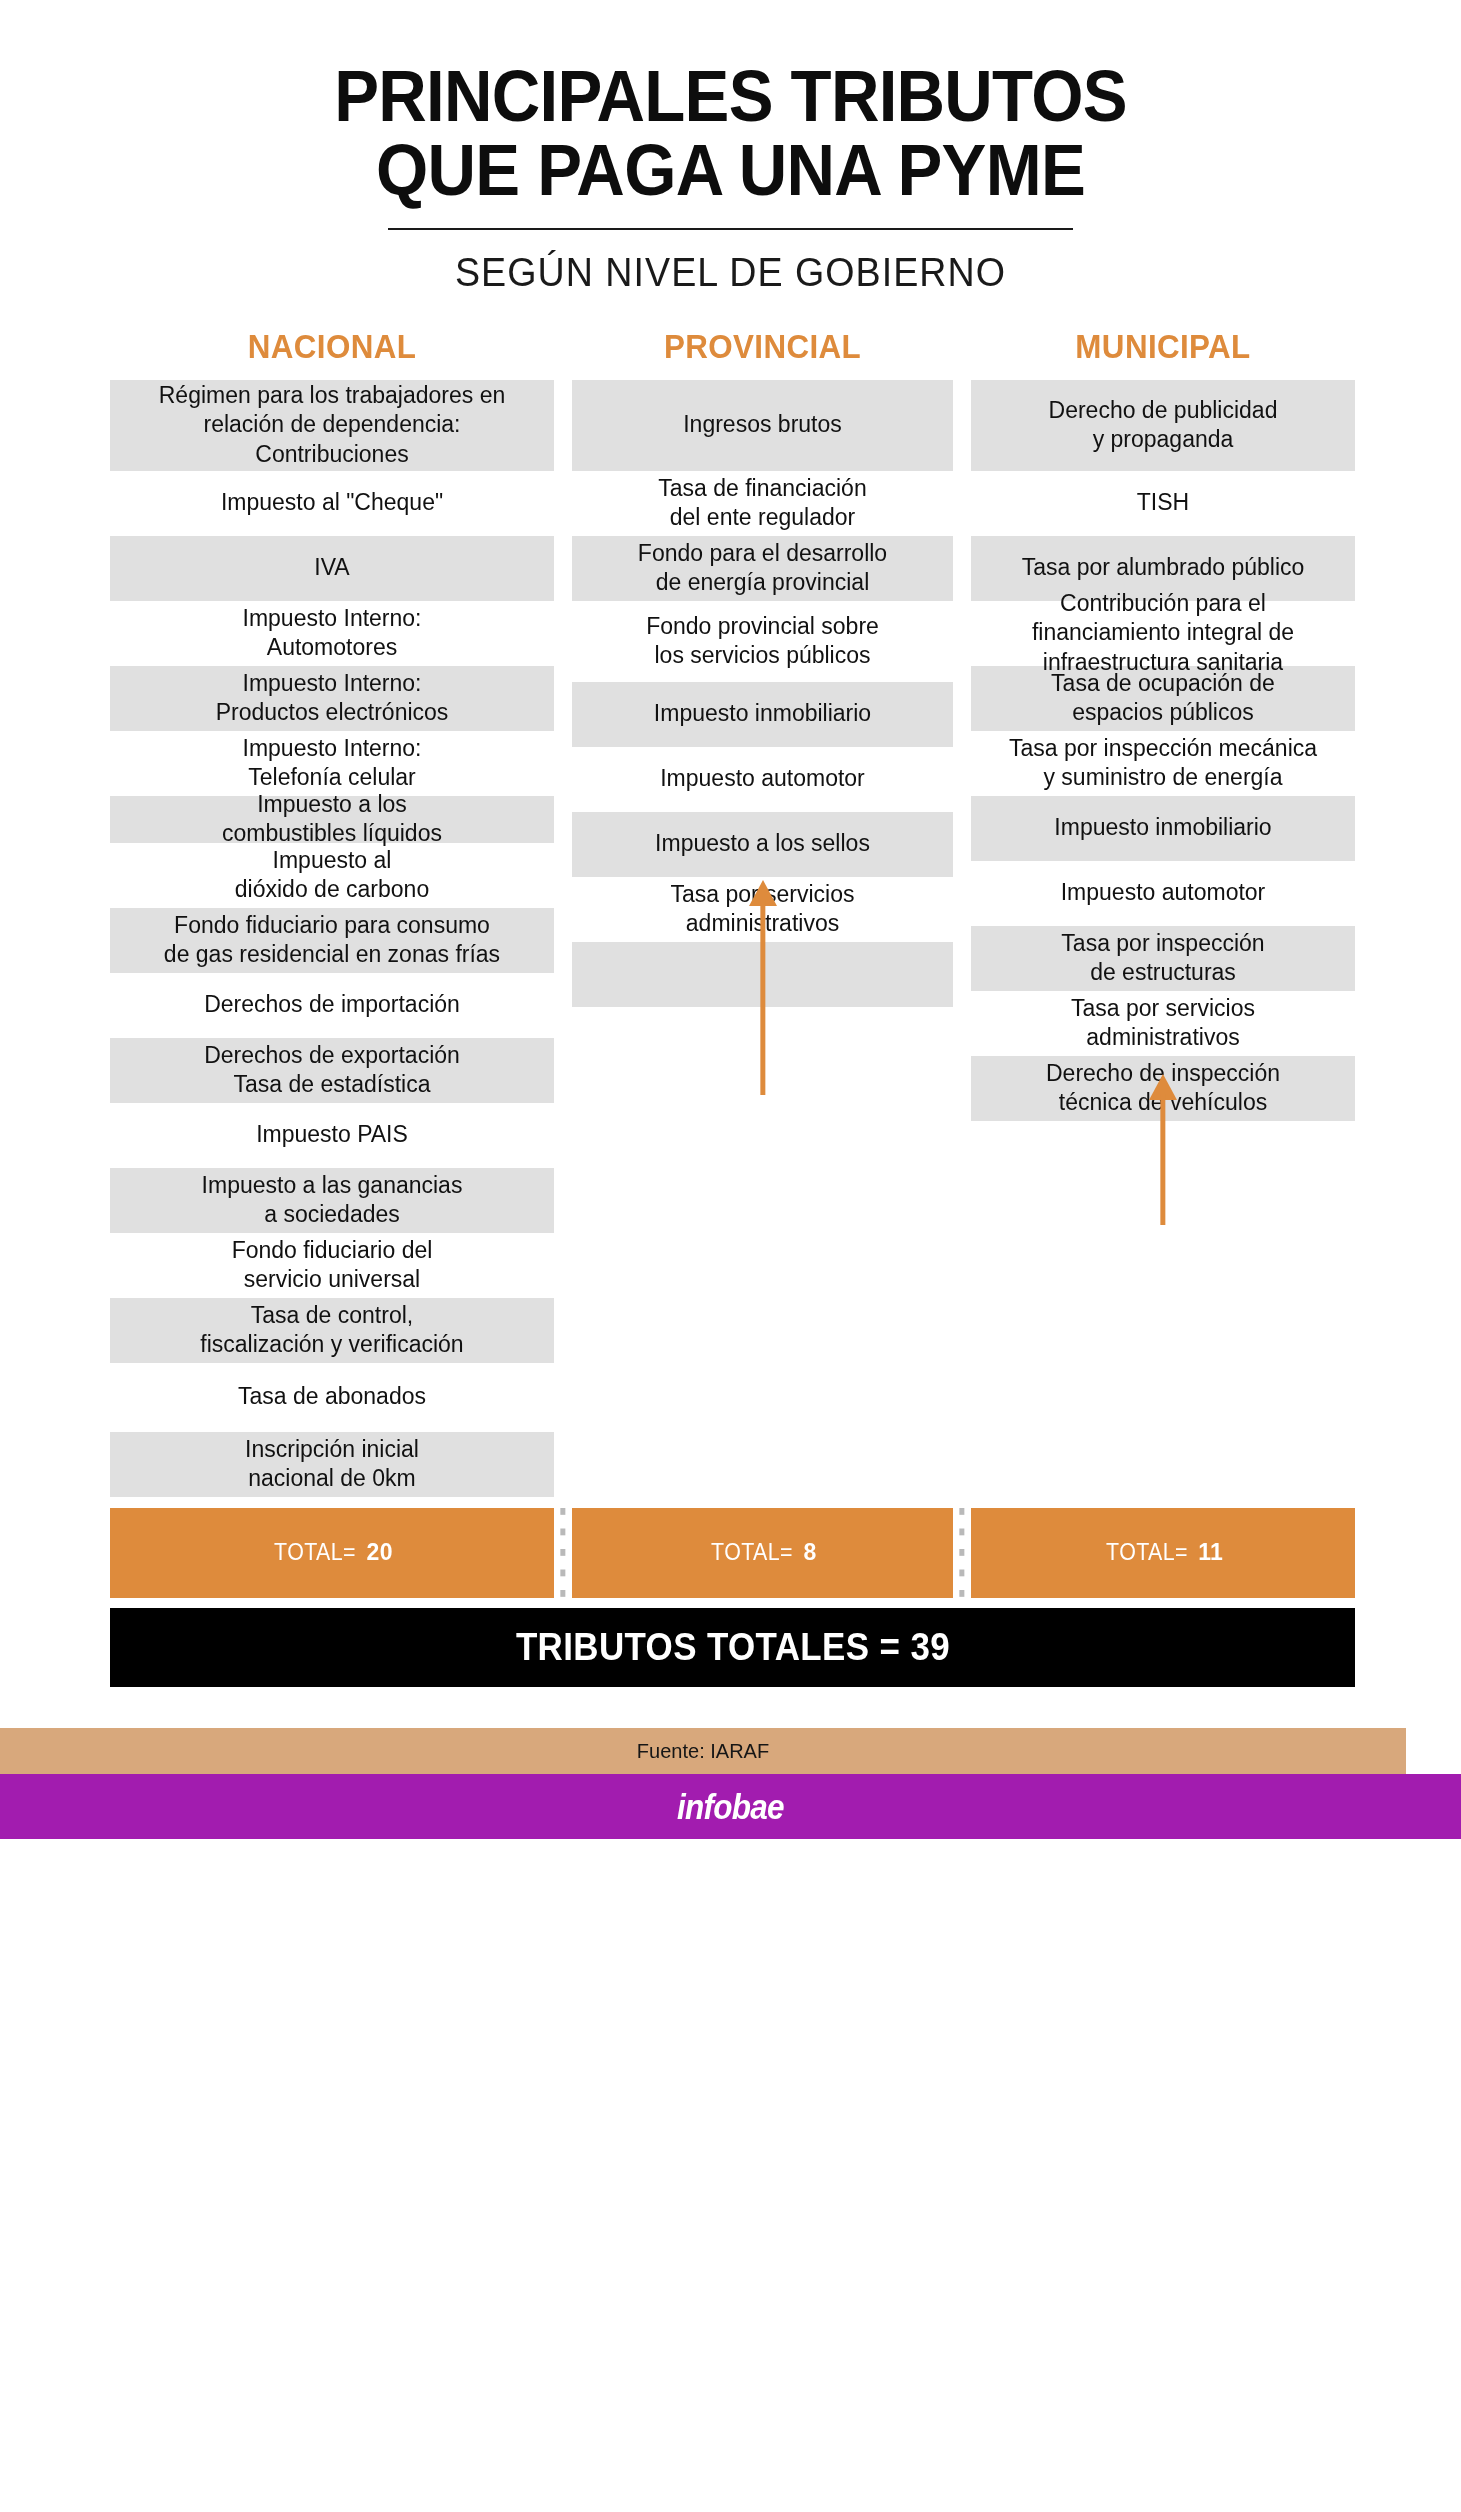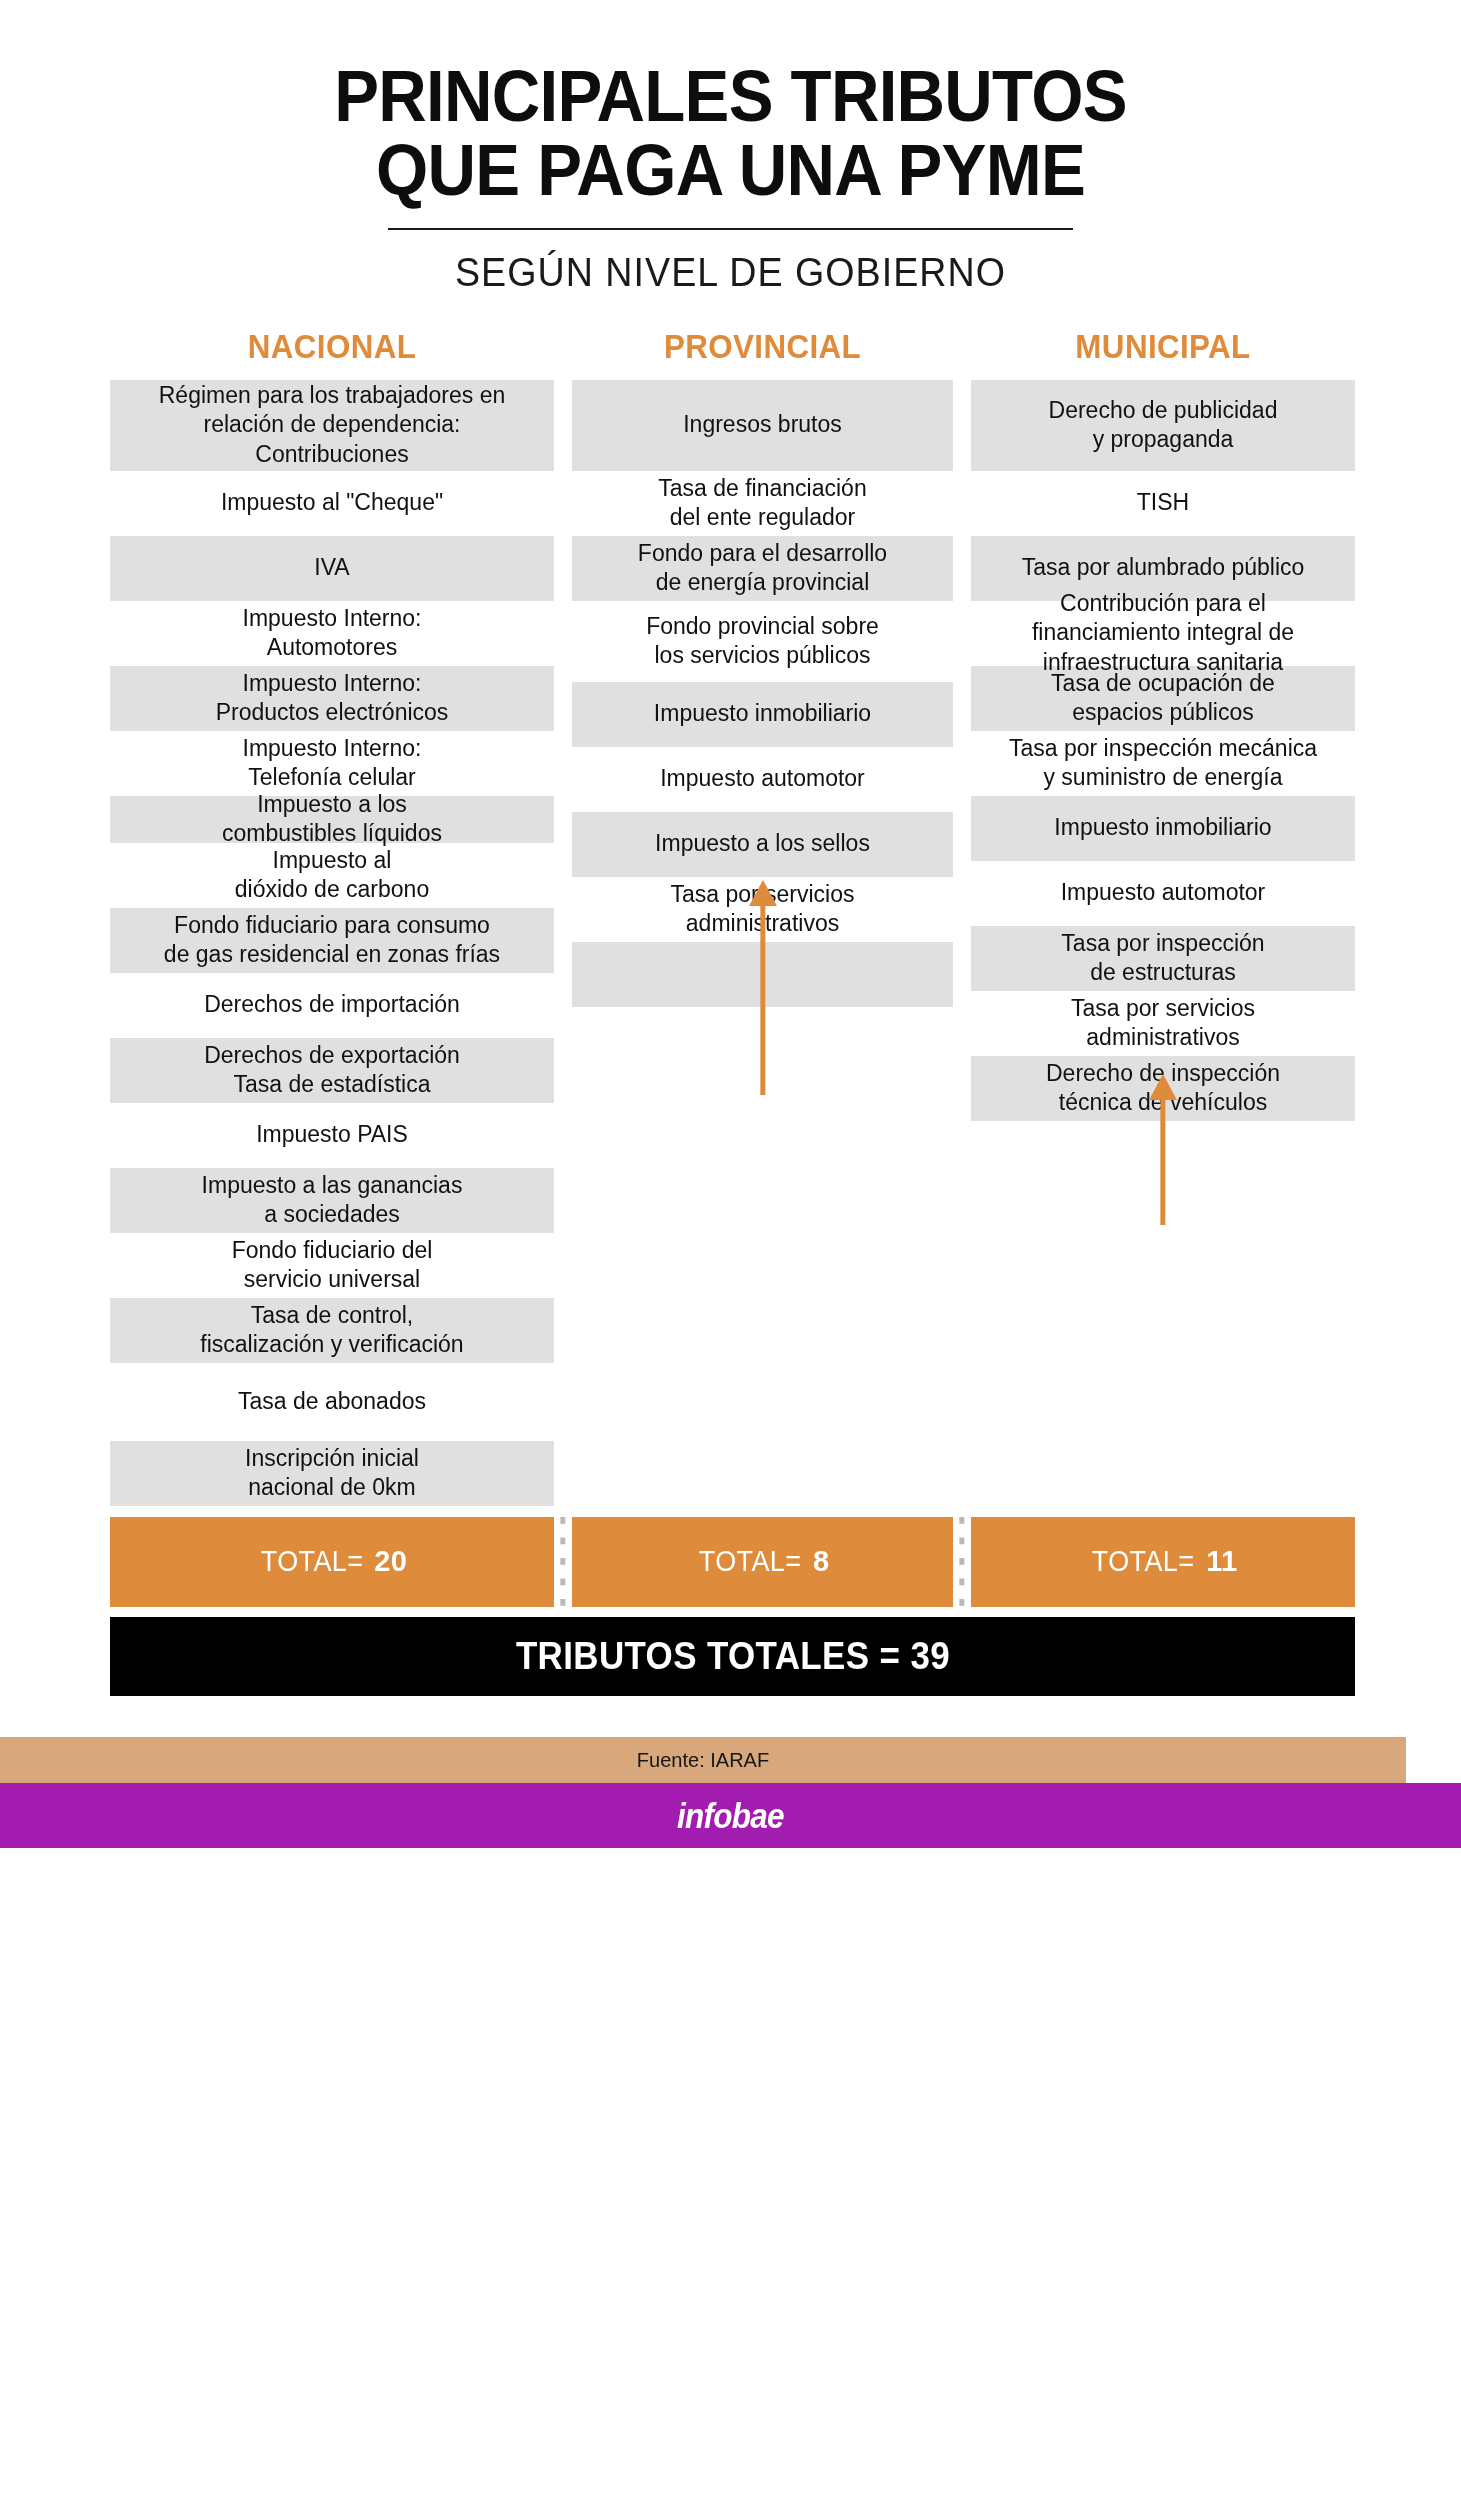--- a/index.html
+++ b/index.html
@@ -131,21 +131,21 @@
     grid-template-columns: 444px 18px 381px 18px 384px;
     margin-top: 10.7px;
   }
   .total-cell {
     background: #DE8B3C;
     height: 90px;
     display: flex;
     align-items: center;
     justify-content: center;
     color: #ffffff;
-    font-size: 29px;
+    font-size: 23px;
     letter-spacing: 0.4px;
   }
   .total-cell .lbl { font-weight: 400; transform: scaleX(0.93); }
   .total-cell .num { font-weight: 700; margin-left: 7.6px; }
   .total-gap { background: transparent; position: relative; }
   .total-gap .dots {
     position: absolute; left: 50%; transform: translateX(-50%);
     width: 5.3px; top: 0; bottom: 0;
     background-image: linear-gradient(to bottom, #b9b9b9 0 6.8px, rgba(0,0,0,0) 6.8px 20.5px);
     background-size: 5.3px 20.5px; background-repeat: repeat-y;
@@ -264,21 +264,21 @@
 a sociedades</span>
           </div>
           <div class="row" style="height: 65px;">
             <span>Fondo fiduciario del
 servicio universal</span>
           </div>
           <div class="row shaded" style="height: 65px;">
             <span>Tasa de control,
 fiscalización y verificación</span>
           </div>
-          <div class="row" style="height: 78px;">
+          <div class="row" style="height: 69px;">
             <span>Tasa de abonados</span>
           </div>
           <div class="row shaded" style="height: 65px;">
             <span>Inscripción inicial
 nacional de 0km</span>
           </div>
         </div>
     </div>
 
     <div class="divider">

